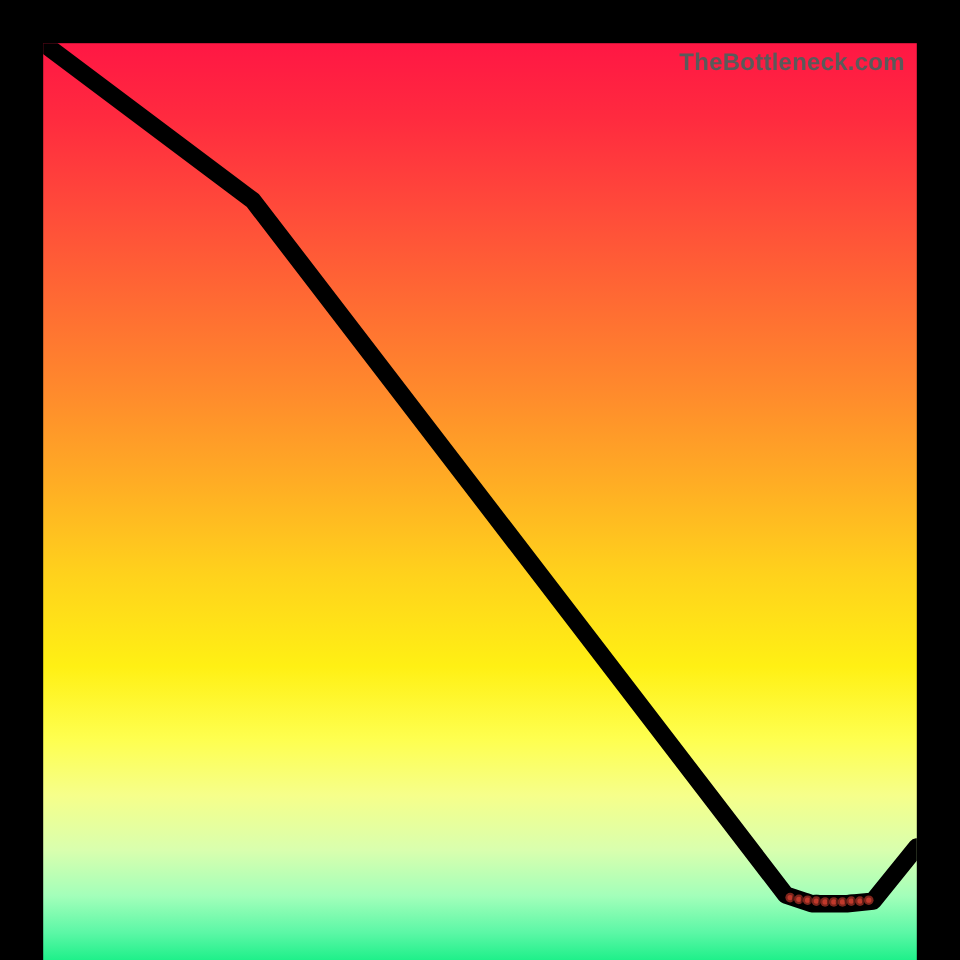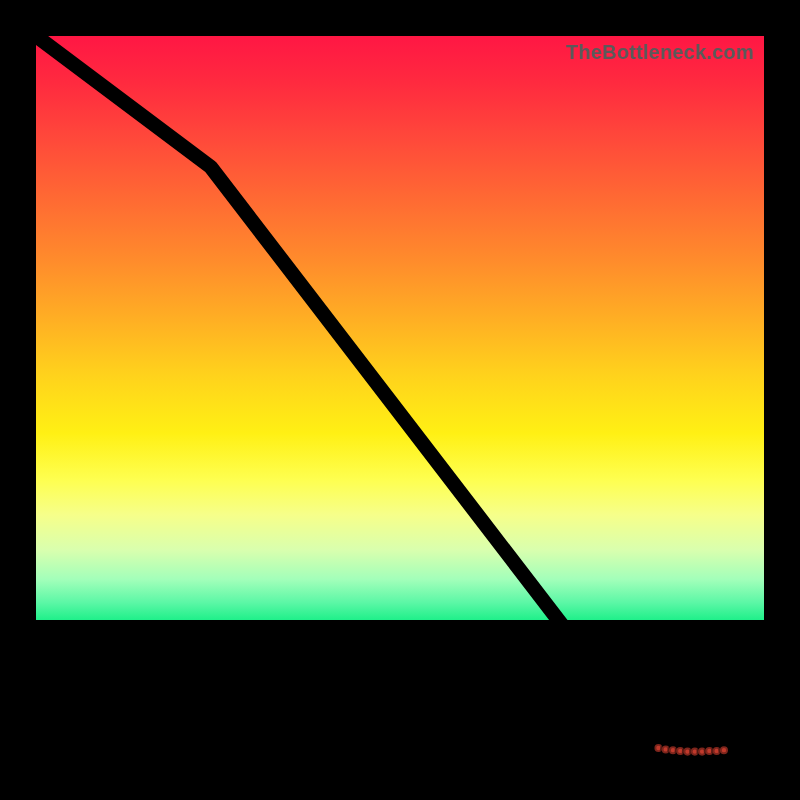--- a/index.html
+++ b/index.html
@@ -15,21 +15,21 @@
     position: relative;
     width: 800px;
     height: 800px;
     background: #000;
   }
   .plot {
     position: absolute;
     left: 36px;
     top: 36px;
     width: 728px;
-    height: 584px;
+    height: 764px;
     
     background: linear-gradient(to bottom,
       #ff1744 0%,
       #ff2a3f 8%,
       #ff4a3a 18%,
       #ff6a33 28%,
       #ff8a2c 38%,
       #ffad24 48%,
       #ffd21c 58%,
       #fff014 68%,

